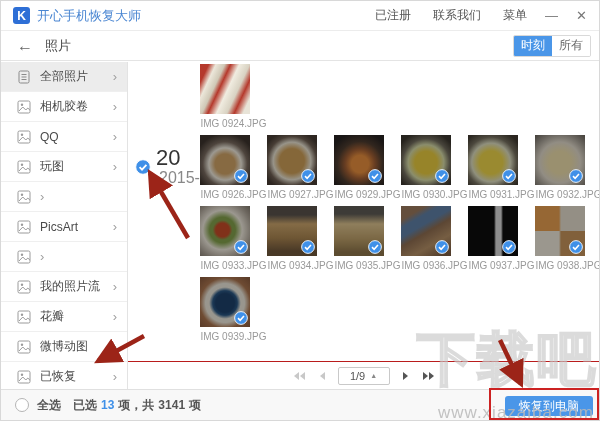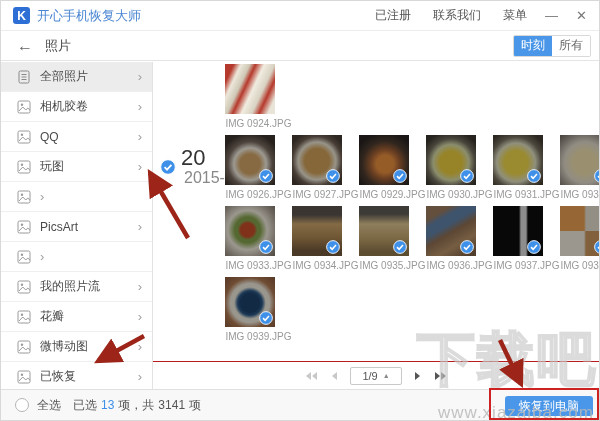--- a/index.html
+++ b/index.html
@@ -17,21 +17,21 @@
   
   .toolbar{position:absolute;top:30px;left:0;right:0;height:30px;background:#fff;border-bottom:1px solid #e4e4e4;display:flex;align-items:center;padding:0 8px 0 16px;}
   .back{font-size:16px;color:#666;margin-right:12px;line-height:1;}
   .page-title{font-size:13px;color:#444;}
   .tab-group{margin-left:auto;display:flex;border:1px solid #d9d9d9;border-radius:2px;overflow:hidden;}
   .seg{width:38px;height:20px;font-size:12px;display:flex;align-items:center;justify-content:center;background:#fff;color:#666;}
   .seg.active{background:#4a96e8;color:#fff;}
 
   
   .bodywrap{position:absolute;top:61px;left:0;right:0;bottom:31px;display:flex;}
-  .sidebar{width:152px;border-right:1px solid #e3e3e3;background:#fff;}
+  .sidebar{width:127px;border-right:1px solid #e3e3e3;background:#fff;}
   .side-item{height:30px;display:flex;align-items:center;padding:0 10px 0 16px;border-bottom:1px solid #efefef;background:#fff;}
   .side-item.active{background:#ececec;}
   .side-item .icn{width:14px;height:14px;margin-right:9px;flex:none;display:flex;}
   .side-item .lbl{font-size:12px;color:#4a4a4a;flex:1;white-space:nowrap;overflow:hidden;}
   .side-item .chev{color:#a0a0a0;font-size:13px;}
 
   .main{flex:1;display:flex;flex-direction:column;background:#fff;min-width:0;}
   .grid{flex:1;padding-top:2px;overflow:hidden;}
   .prow{position:relative;height:71px;padding-left:72px;display:flex;}
   .pcell{width:67px;flex:none;}
@@ -46,21 +46,21 @@
 
   .pager{height:28px;border-top:1px solid #b91c1c;display:flex;align-items:center;justify-content:center;gap:12px;}
   .pgbtn{display:flex;align-items:center;}
   .pagebox{width:52px;height:18px;border:1px solid #c9c9c9;border-radius:2px;display:flex;align-items:center;justify-content:center;font-size:11px;color:#555;gap:5px;}
   .pagebox .spin{font-size:7px;color:#888;}
 
   
   .footer{position:absolute;left:0;right:0;bottom:0;height:31px;background:#f8f8f8;border-top:1px solid #e0e0e0;display:flex;align-items:center;padding:0 14px;font-size:12px;color:#555;}
   .selcircle{width:14px;height:14px;border:1px solid #b5b5b5;border-radius:50%;background:#fff;margin-right:8px;flex:none;}
   .cnt-blue{color:#3f90e8;}
-  .fseg{margin-right:4px;white-space:nowrap;}
+  .fseg{margin-right:4px;white-space:nowrap;font-weight:bold;}
   .recover-btn{position:absolute;right:6px;bottom:4px;width:88px;height:20px;background:#4a96e8;color:#fff;font-size:12px;border:none;border-radius:3px;display:flex;align-items:center;justify-content:center;z-index:30;}
 
   
   .wm-title{position:absolute;right:2px;top:320px;font-size:58px;font-weight:bold;letter-spacing:2px;color:rgba(255,255,255,.18);-webkit-text-stroke:2px rgba(195,195,195,.6);z-index:40;pointer-events:none;white-space:nowrap;}
   .wm-url{position:absolute;left:437px;top:402px;font-size:17px;color:rgba(185,185,185,.85);z-index:40;pointer-events:none;letter-spacing:1px;}
 
   
   .annot{position:absolute;inset:0;z-index:50;pointer-events:none;}
 </style>
 </head>

